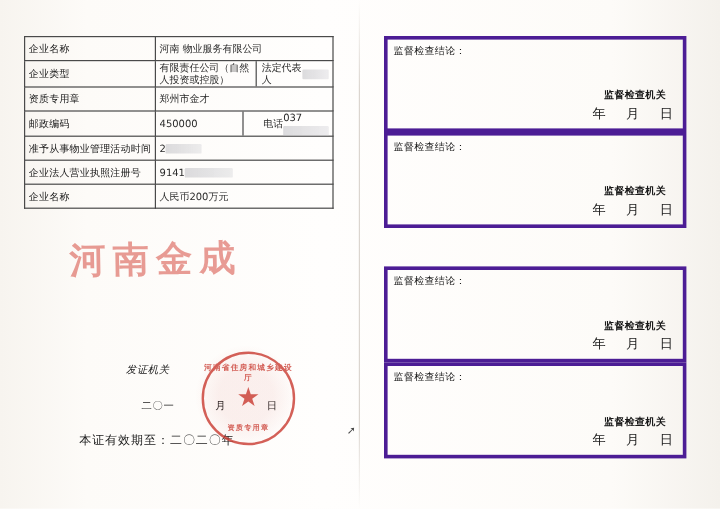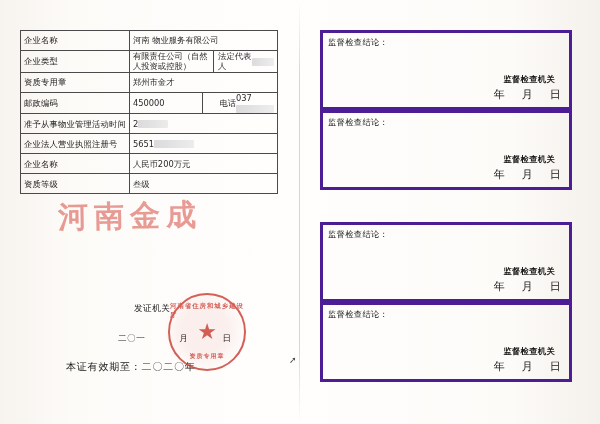--- a/index.html
+++ b/index.html
@@ -100,25 +100,26 @@
     letter-spacing: 6px;
     font-family: "DejaVu Serif", "Liberation Serif", serif;
     white-space: nowrap;
     transform: rotate(-1deg);
     pointer-events: none;
   }
 
   
   .issue-row {
     position: absolute;
-    left: 134px;
+    left: 105px;
     top: 303px;
     font-size: 8.6px;
     color: #1a1a1a;
     letter-spacing: 0.5px;
+    font-style: italic;
   }
   .date-row {
     position: absolute;
     left: 118px;
     top: 333px;
     font-size: 8.6px;
     color: #1a1a1a;
     letter-spacing: 0.5px;
   }
   .date-row .gap { display:inline-block; width: 34px; }
@@ -148,20 +149,21 @@
     left: 50%; top: 50%;
     transform: translate(-50%, -50%);
     color: #c8352b;
     font-size: 22px;
     line-height: 1;
   }
   .seal .arc-top {
     position: absolute;
     left: 0; top: 7px;
     width: 100%;
+    text-align: center;
     font-size: 6.4px;
     color: #c8352b;
     letter-spacing: 1px;
     font-weight: bold;
     font-family: "DejaVu Serif", "Liberation Serif", serif;
   }
   .seal .arc-bottom {
     position: absolute;
     left: 0; bottom: 8px;
     width: 100%;
@@ -284,30 +286,26 @@
     </tr>
     <tr>
       <td class="lbl">准予从事物业管理活动时间</td>
       <td class="val">
         <span>2</span><span class="blurbox" style="width:30px;"></span>
       </td>
     </tr>
     <tr>
       <td class="lbl">企业法人营业执照注册号</td>
       <td class="val">
-        <span>5651</span><span class="blurbox" style="width:40px;"></span>
+        <span>9141</span><span class="blurbox" style="width:40px;"></span>
       </td>
     </tr>
     <tr>
       <td class="lbl">企业名称</td>
       <td class="val">人民币200万元</td>
-    </tr>
-    <tr>
-      <td class="lbl">资质等级</td>
-      <td class="val">叁级</td>
     </tr>
   </tbody>
     </table>
 
   <div class="watermark">河南金成</div>
 
   <div class="issue-row">
     <span>发证机关</span>
   </div>
   <div class="date-row">

